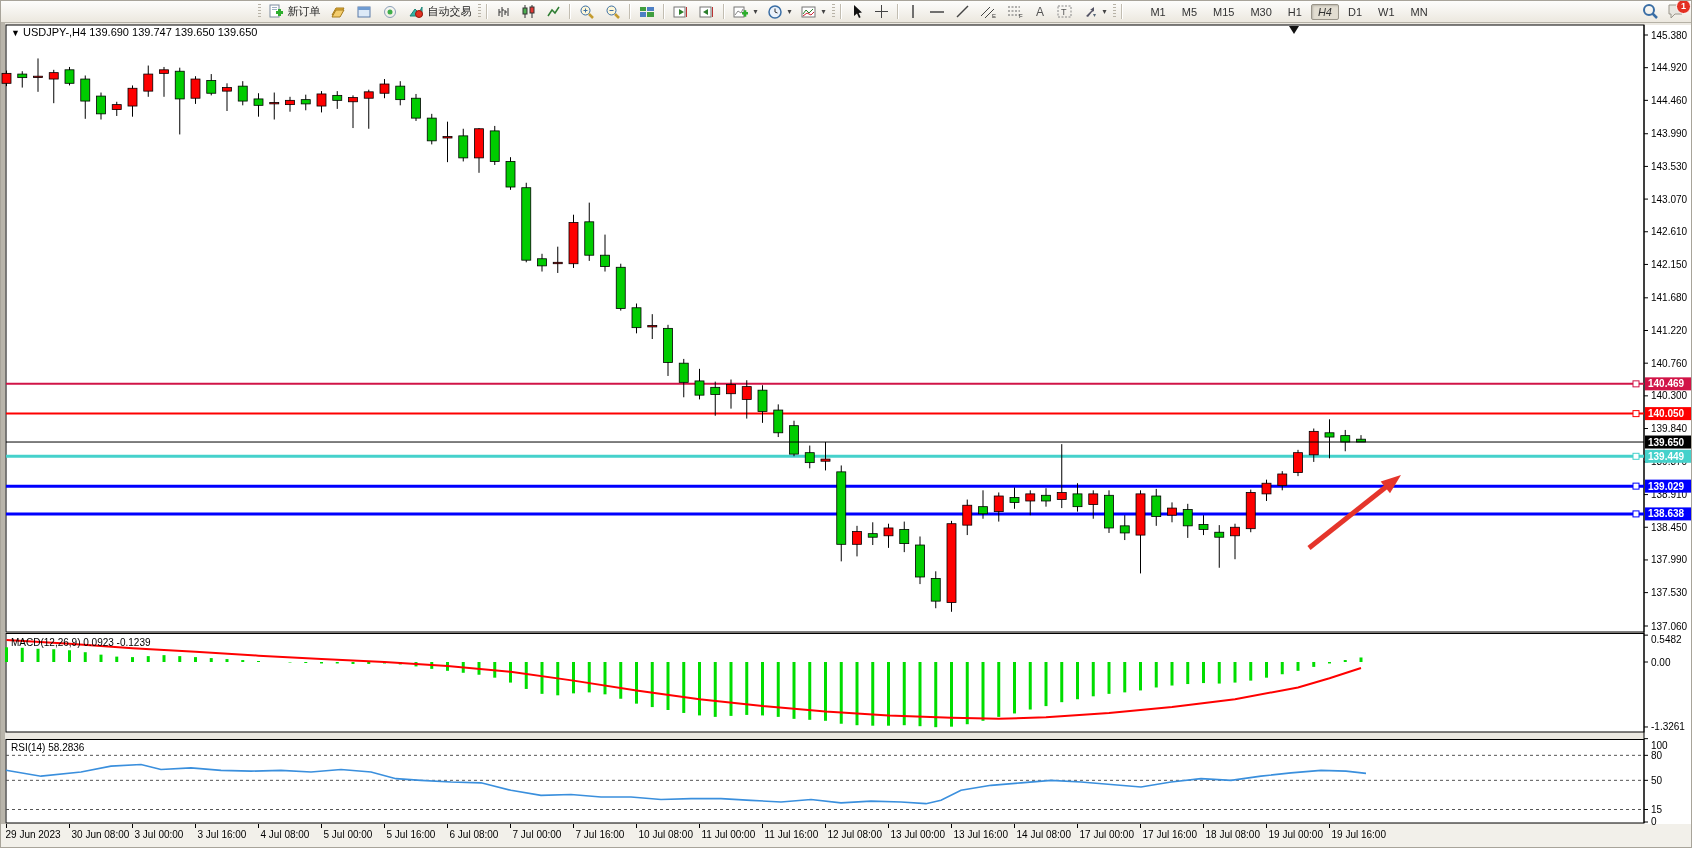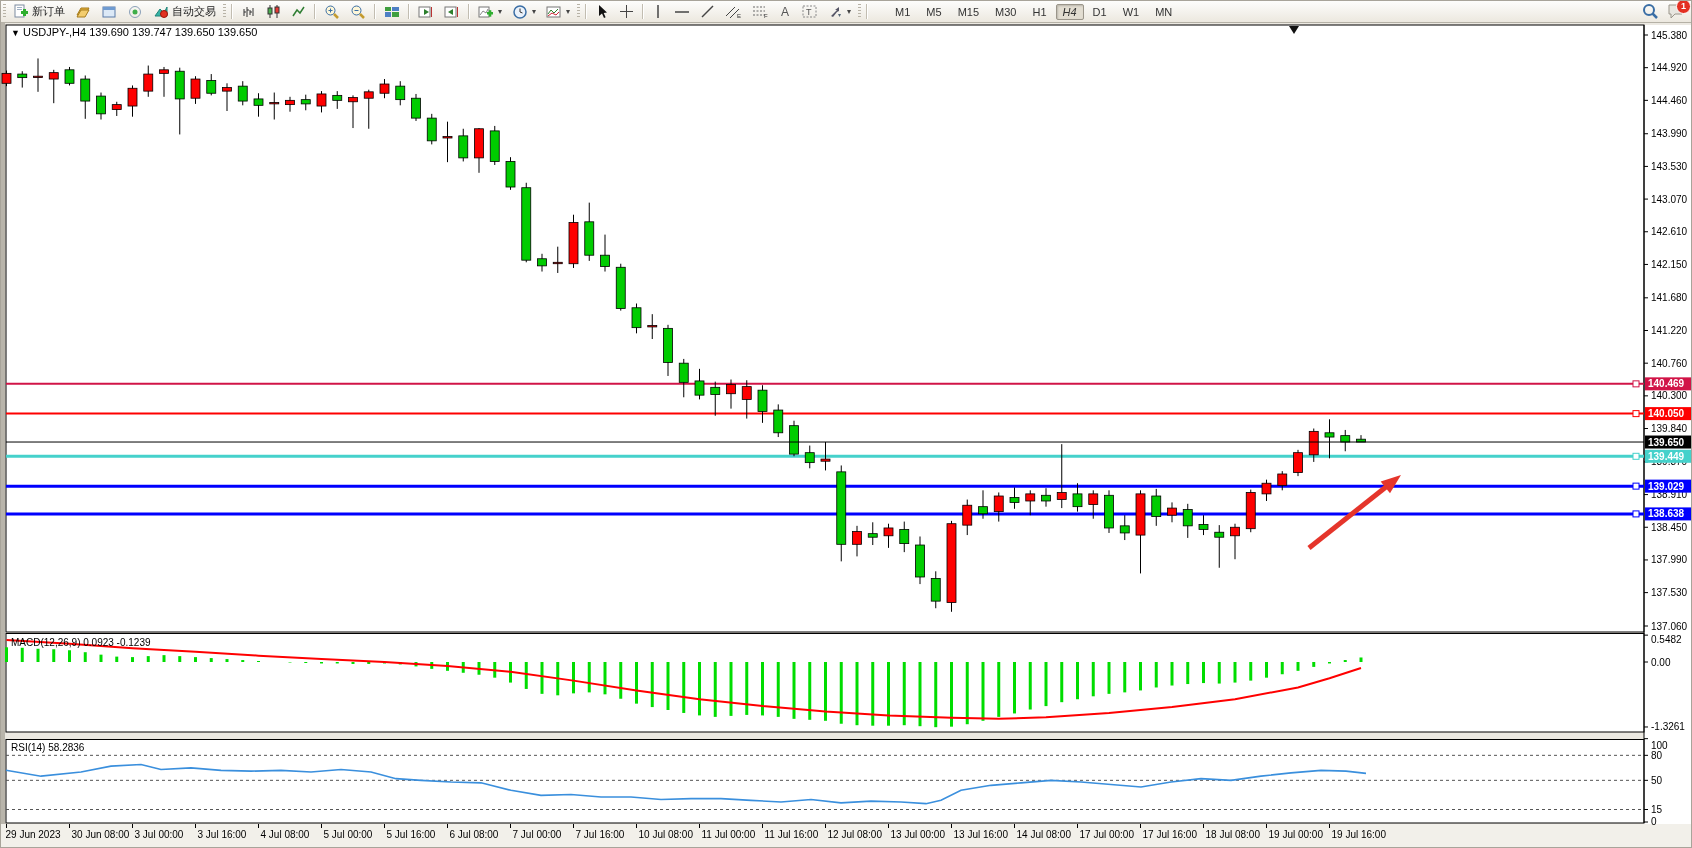--- a/index.html
+++ b/index.html
@@ -1,21 +1,21 @@
 <!DOCTYPE html>
 <html><head>
 <meta charset="utf-8">
 <style>
   html,body{margin:0;padding:0;background:#d8d5cc;}
   #win{position:relative;width:1692px;height:848px;background:#ece9e2;overflow:hidden;
        font-family:"Liberation Sans",sans-serif;border:1px solid #a8a49a;box-sizing:border-box;}
   
   #toolbar{position:absolute;left:0;top:0;width:100%;height:21px;z-index:5;
            background:linear-gradient(#fdfdfc,#ece8df);border-bottom:1px solid #b5b1a6;
-           display:flex;align-items:center;font-size:11px;color:#222;}
+           display:flex;align-items:center;font-size:11px;color:#222;justify-content:center;}
   .tbtn{display:flex;align-items:center;gap:3px;padding:1px 3px;margin:0 1px;border:1px solid transparent;border-radius:2px;}
   .tlabel{white-space:nowrap;}
   .sep{width:1px;height:15px;background:#c2bdb1;border-right:1px solid #fff;margin:0 3px;}
   .grip{width:3px;height:15px;margin:0 2px;background:repeating-linear-gradient(#b8b3a7 0 1px,transparent 1px 3px);}
   .tf{padding:1px 6px;margin:0 1px;color:#333;border:1px solid transparent;border-radius:2px;}
   .tf.active{background:#e2ddd1;border:1px solid #9a958a;box-shadow:inset 1px 1px 2px rgba(0,0,0,.18);font-style:italic;}
   .dd{font-size:8px;color:#444;margin-left:1px;}
   #right-tools{position:absolute;right:6px;top:0;height:21px;display:flex;align-items:center;gap:8px;}
   #chat-badge{position:absolute;right:-6px;top:-4px;background:#e33022;color:#fff;font-size:9px;font-weight:bold;
               border-radius:50%;width:13px;height:13px;line-height:13px;text-align:center;border:1px solid #fff;}

